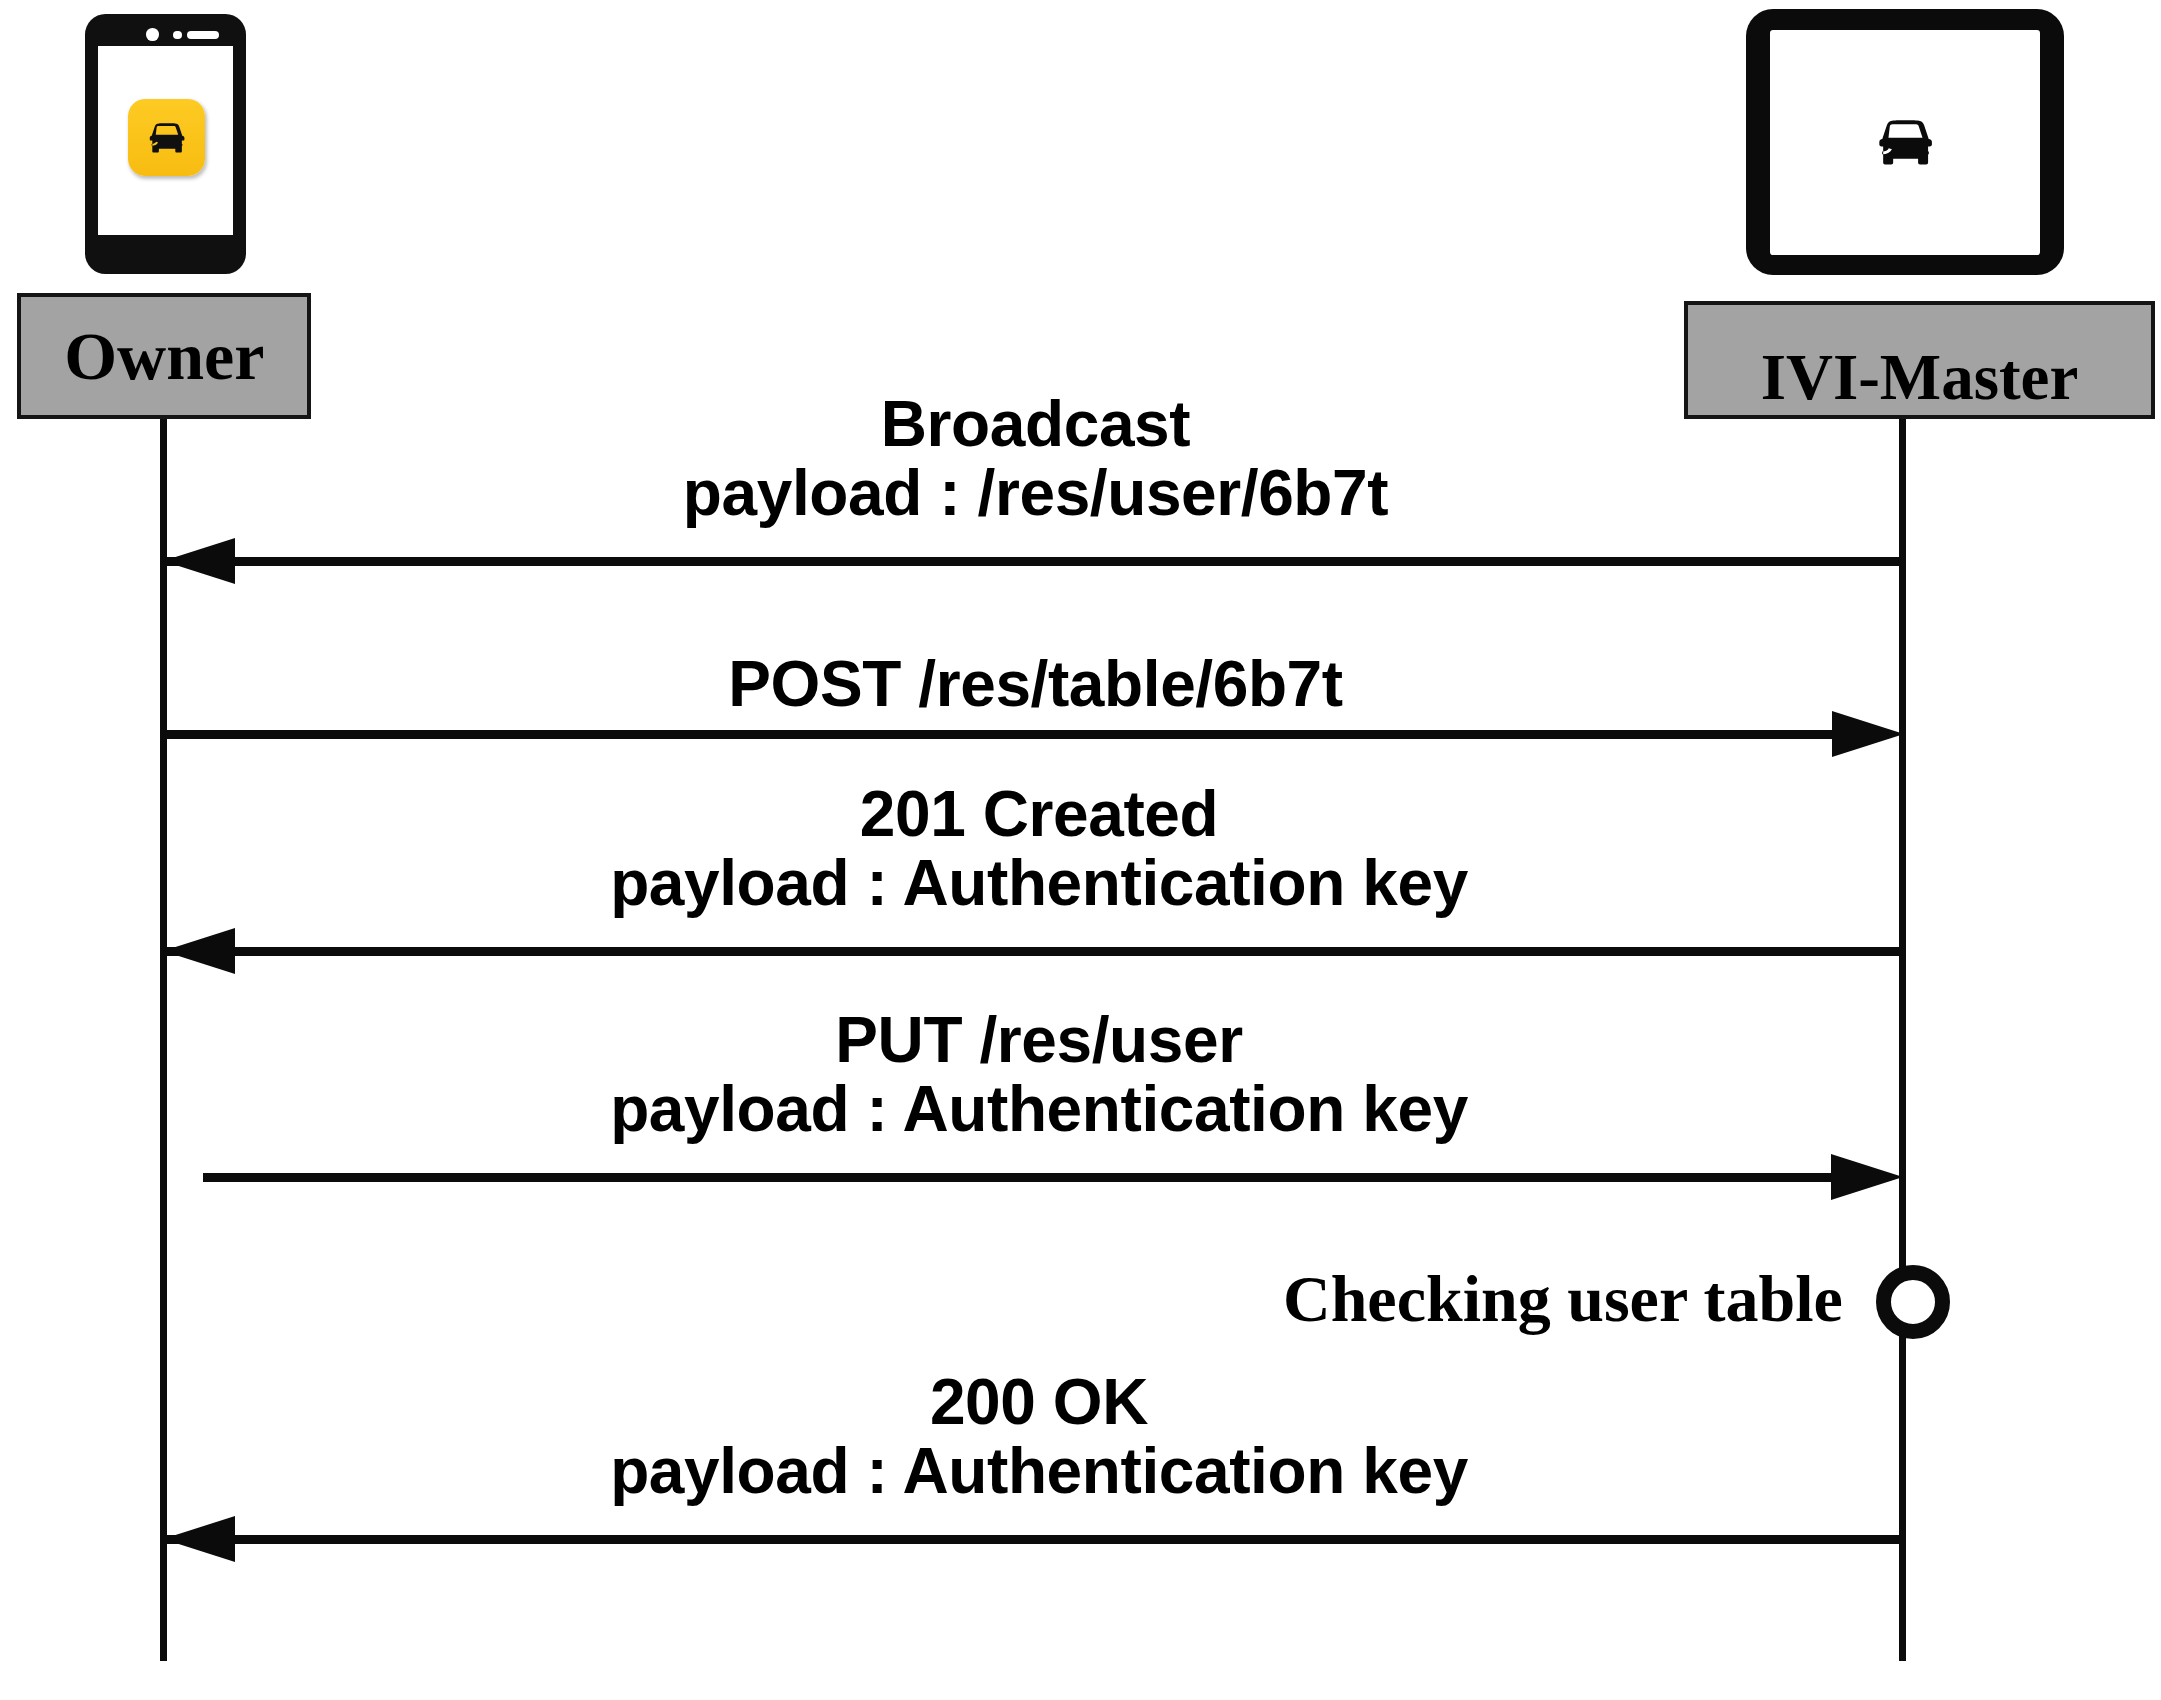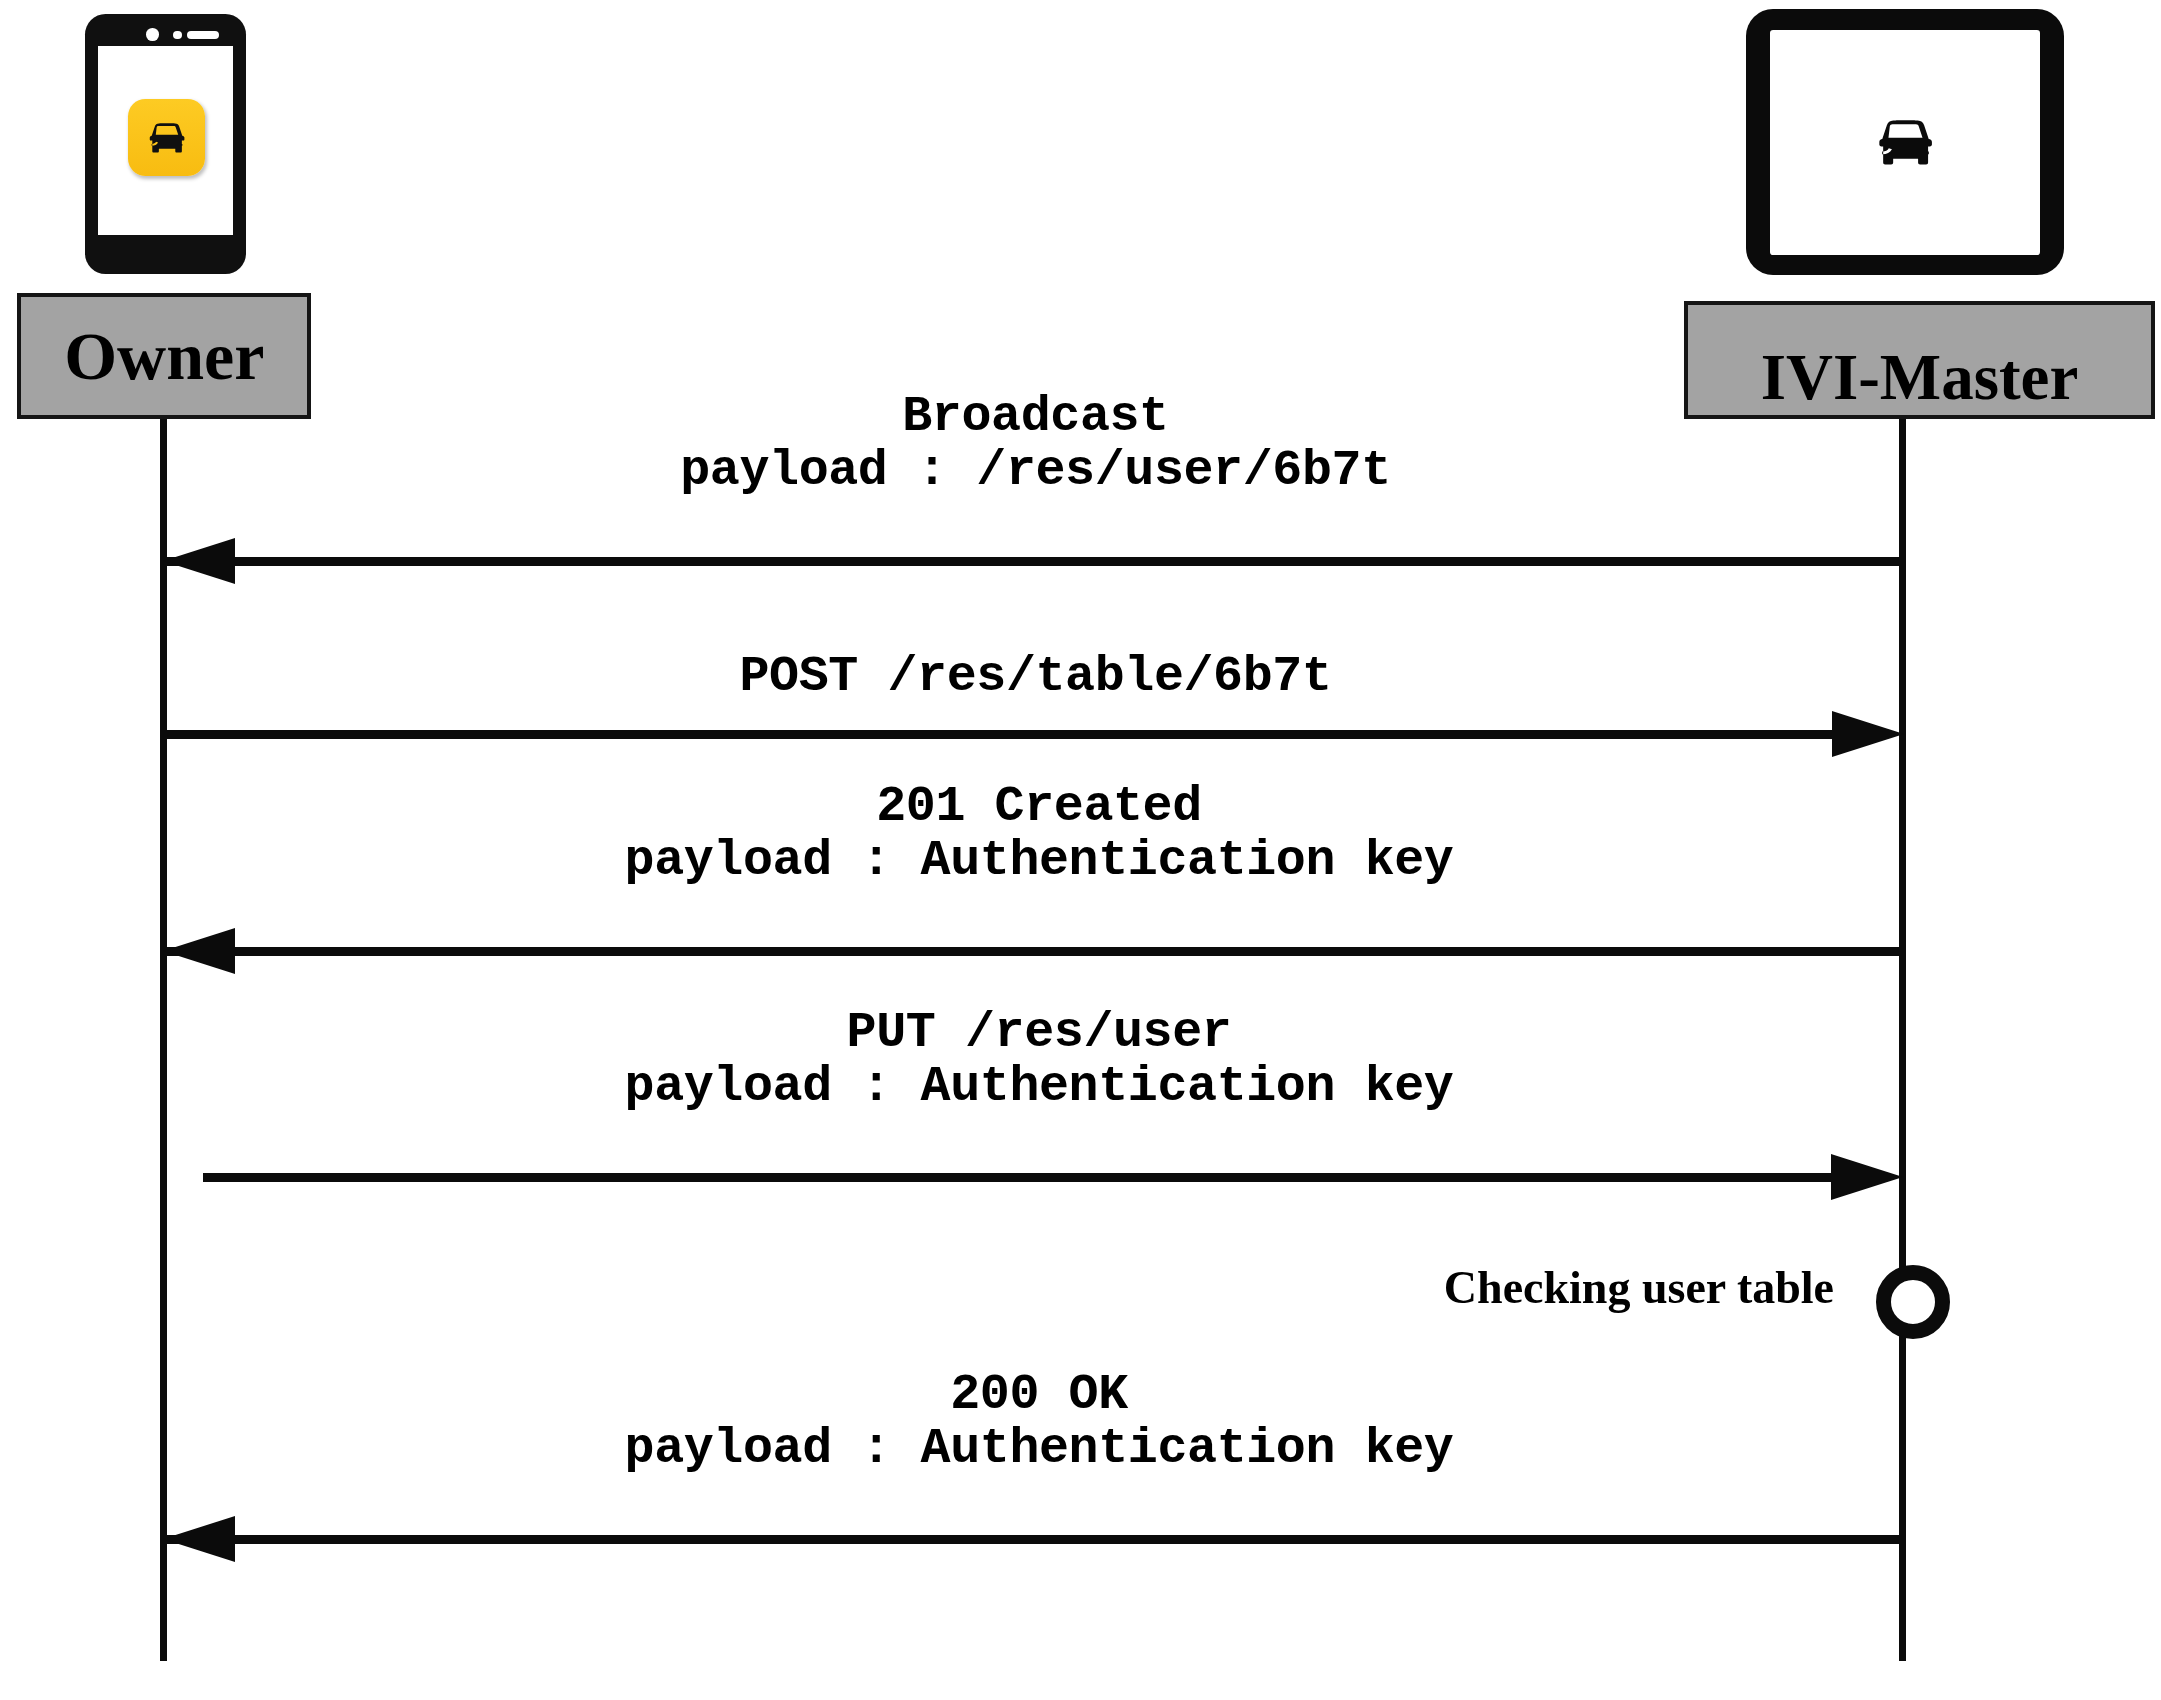--- a/index.html
+++ b/index.html
@@ -70,23 +70,23 @@
   }
   .arrowhead.right {
     border-left: 72px solid #0b0b0b;
   }
   .arrowhead.left {
     border-right: 72px solid #0b0b0b;
   }
   .msg-label {
     position: absolute;
     text-align: center;
-    font-family: Liberation Mono, monospace;
+    font-family: Liberation Sans, sans-serif;
     font-weight: 700;
-    font-size: 50px;
+    font-size: 64px;
     line-height: 1.08;
     color: #000000;
     white-space: pre-line;
     letter-spacing: -0.4px;
   }
 
   
   #check-circle {
     position: absolute;
     left: 1876px;
@@ -99,21 +99,21 @@
     box-sizing: content-box;
   }
   #check-label {
     position: absolute;
     left: 1283px;
     top: 1264px;
     width: 551px;
     text-align: right;
     font-family: "Liberation Serif", "DejaVu Serif", serif;
     font-weight: 700;
-    font-size: 46px;
+    font-size: 66px;
     line-height: 1.05;
     color: #000000;
     white-space: nowrap;
   }
 
   
   #phone-icon {
     position: absolute;
     left: 85px;
     top: 14px;

